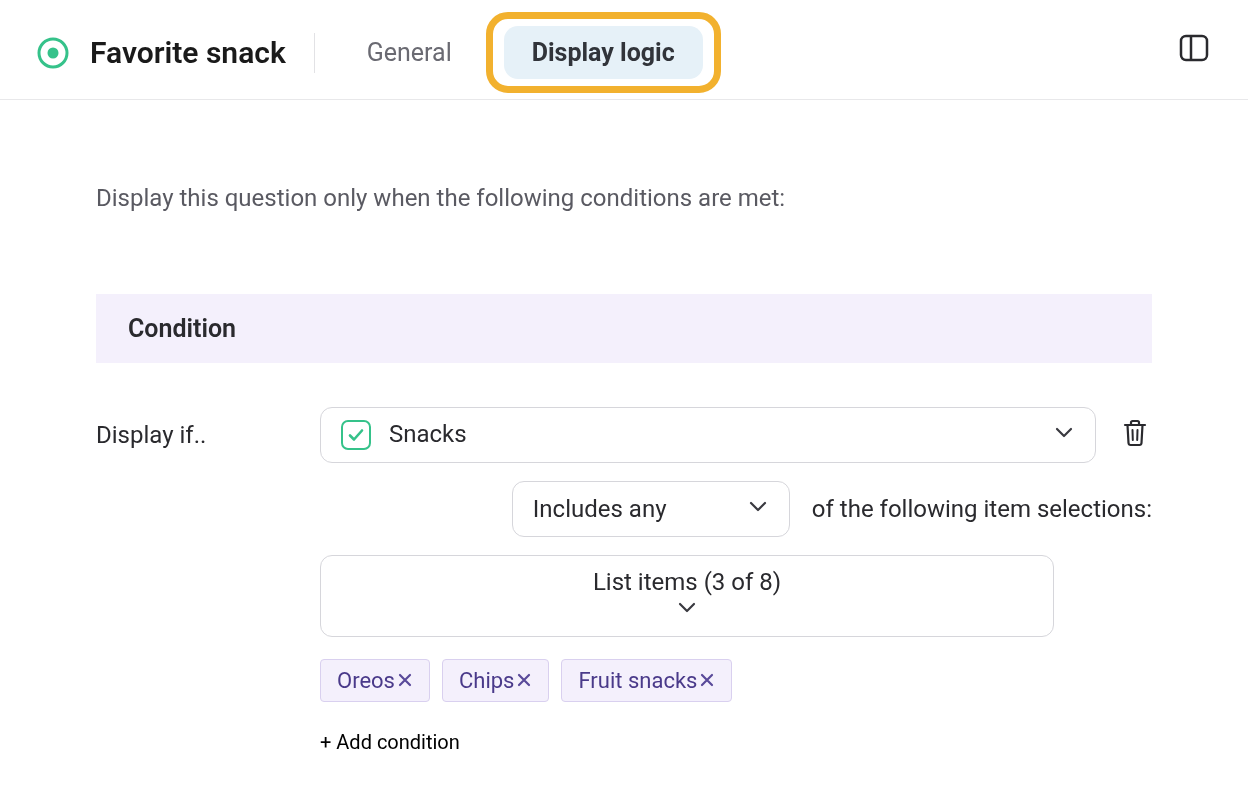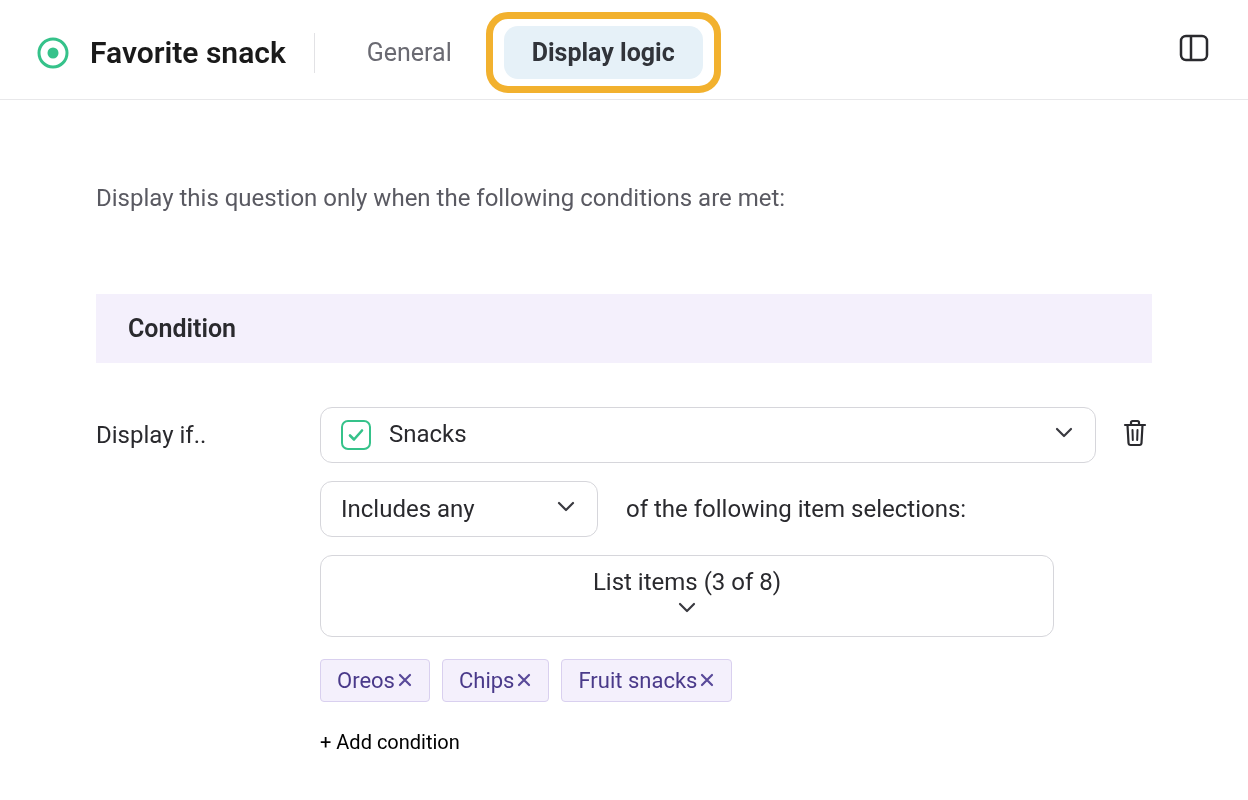--- a/index.html
+++ b/index.html
@@ -173,21 +173,22 @@
     height: 34px;
     display: flex;
     align-items: center;
     justify-content: center;
     cursor: pointer;
     color: #2a2a2e;
   }
   .row2 {
     display: flex;
     align-items: center;
-    gap: 28px;
+    gap: 22px;
+    justify-content: flex-end;
   }
   .row2-text {
     font-size: 24px;
     color: #2a2a2e;
   }
   .tags-row {
     display: flex;
     flex-wrap: wrap;
     gap: 12px;
     margin-top: 4px;

